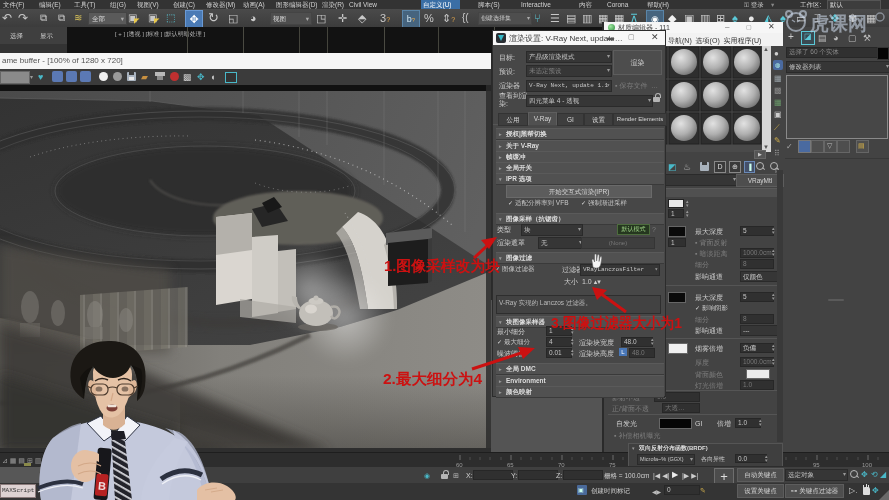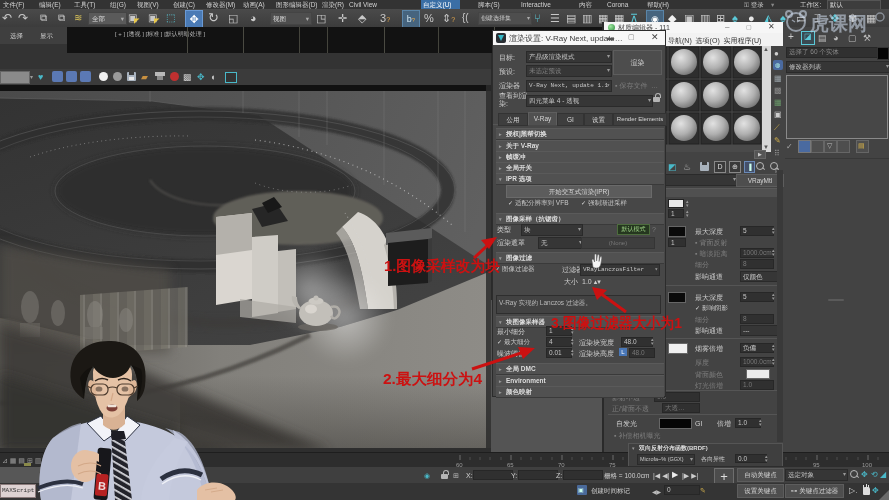--- a/index.html
+++ b/index.html
@@ -143,20 +143,23 @@
     <div class="ab" style="left:51px;top:0;width:11px;height:11px;background:#4e4e4e;border:1px solid #666;"></div>
     <div class="ab" style="left:70px;top:0;width:11px;height:11px;background:#4e4e4e;border:1px solid #666;">
         <span style="position:absolute;left:1px;top:1px;font-size:7px;color:#c8a84a;">▤</span>
       </div>
   </div>
   <div class="ab" style="left:0;top:131px;width:105px;height:1px;background:#383838;"></div>
   <div class="ab" style="left:44px;top:272px;width:16px;height:2px;background:#5a5a5a;border-radius:1px;"></div>
 </div>
 
 <div class="ab" id="vfb" style="left:0;top:53px;width:491px;height:399px;background:#333;">
+  <div class="ab" style="left:0;top:0;width:491px;height:16px;background:#f6f6f6;">
+    <span style="position:absolute;left:2px;top:3px;font-size:8px;color:#555;">ame buffer - [100% of 1280 x 720]</span>
+  </div>
   <div class="ab" id="vfbtools" style="left:0;top:16px;width:491px;height:16px;background:#3b3b3b;border-bottom:1px solid #262626;">
     <span class="ab" style="left:0;top:2px;width:28px;height:11px;background:#8a8a8a;border:1px solid #666;"></span>
     <span class="vi" style="left:30px;top:2px;color:#999;font-size:6px;">▾</span>
     <span class="vi" style="left:38px;top:2px;color:#49b8c8;">♥</span>
     <span class="ab" style="left:52px;top:2px;width:11px;height:11px;background:#5b79b4;border-radius:2px;"></span>
     <span class="ab" style="left:66px;top:2px;width:11px;height:11px;background:#5b79b4;border-radius:2px;"></span>
     <span class="ab" style="left:80px;top:2px;width:11px;height:11px;background:#5b79b4;border-radius:2px;"></span>
     <span class="ab" style="left:99px;top:3px;width:9px;height:9px;background:#f0f0f0;border-radius:50%;"></span>
     <span class="ab" style="left:113px;top:3px;width:9px;height:9px;background:#9a9a9a;border-radius:50%;"></span>
     <span class="ab" style="left:127px;top:3px;width:9px;height:9px;background:#aab4c0;border-radius:1px;">

